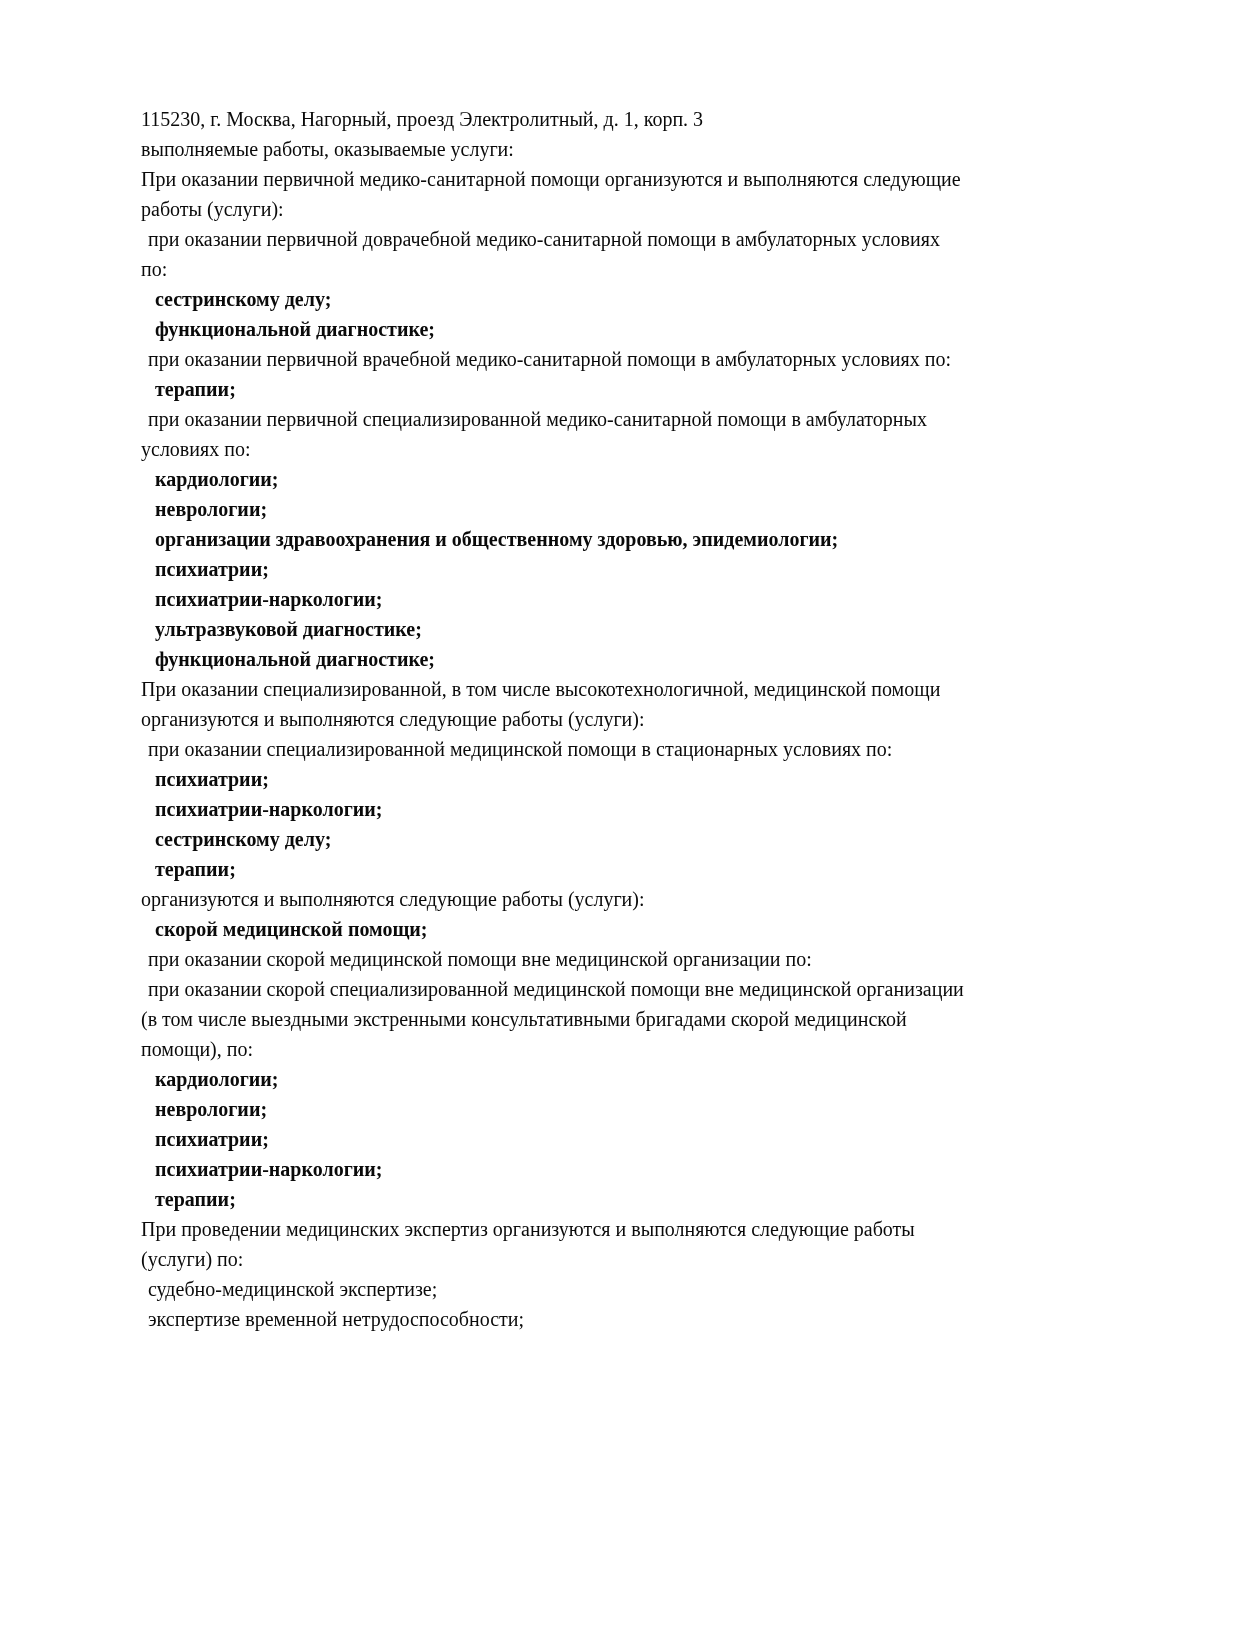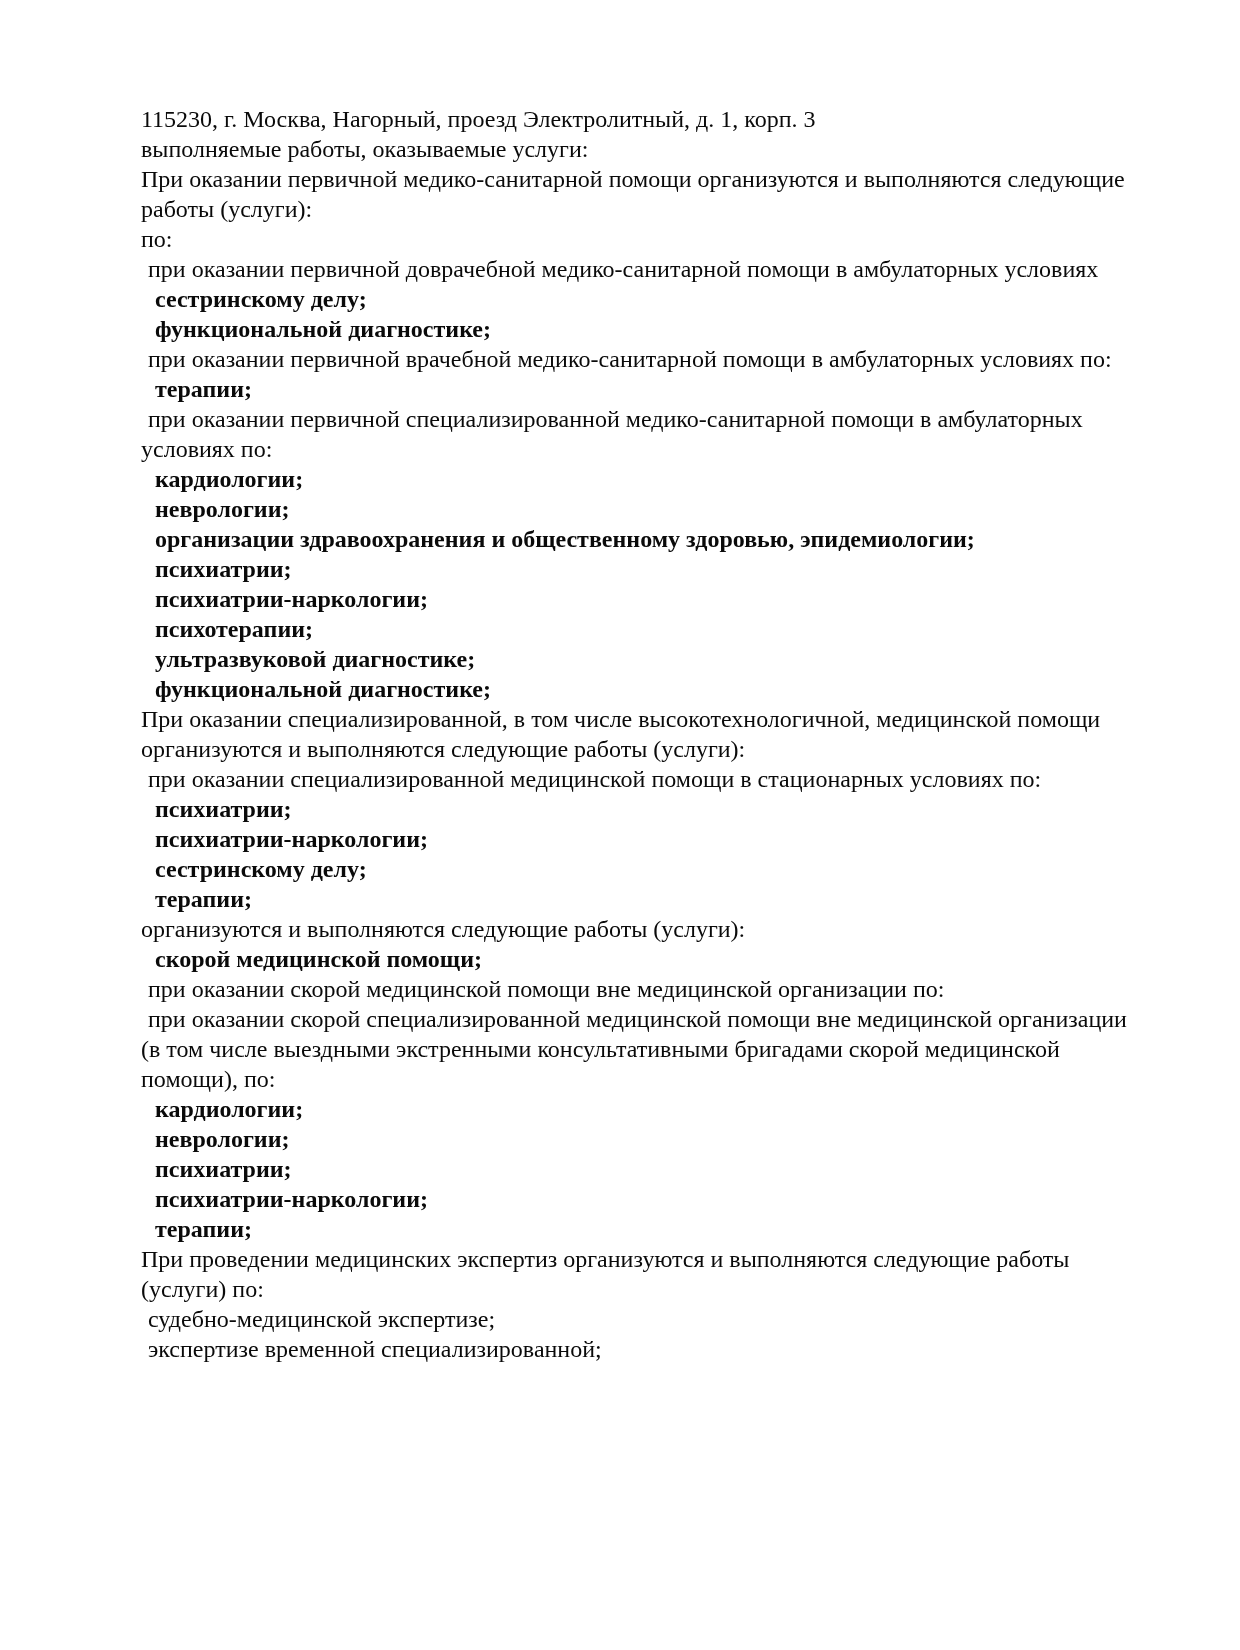--- a/index.html
+++ b/index.html
@@ -13,54 +13,53 @@
     height: 1650px;
     background: #ffffff;
     overflow: hidden;
   }
   .doc {
     position: absolute;
     left: 141px;
     top: 104px;
     width: 1060px;
     font-family: "Liberation Serif", "DejaVu Serif", serif;
-    font-size: 24px;
+    font-size: 20px;
     line-height: 30px;
     color: #0a0a0a;
   }
   .line {
     white-space: pre;
     height: 30px;
   }
   .line.indent-1 { padding-left: 7px; }
   .line.indent-2 { padding-left: 14px; font-weight: bold; }
 </style>
 </head>
 <body>
 
 <div class="page">
   <div class="doc" id="doc-lines">
       <div class="line indent-0">115230, г. Москва, Нагорный, проезд Электролитный, д. 1, корп. 3</div>
       <div class="line indent-0">выполняемые работы, оказываемые услуги:</div>
       <div class="line indent-0">При оказании первичной медико-санитарной помощи организуются и выполняются следующие</div>
       <div class="line indent-0">работы (услуги):</div>
+      <div class="line indent-1">при оказании первичной доврачебной медико-санитарной помощи в амбулаторных условиях</div>
       <div class="line indent-0">по:</div>
-      <div class="line indent-1">при оказании первичной доврачебной медико-санитарной помощи в амбулаторных условиях</div>
       <div class="line indent-2">сестринскому делу;</div>
       <div class="line indent-2">функциональной диагностике;</div>
       <div class="line indent-1">при оказании первичной врачебной медико-санитарной помощи в амбулаторных условиях по:</div>
       <div class="line indent-2">терапии;</div>
       <div class="line indent-1">при оказании первичной специализированной медико-санитарной помощи в амбулаторных</div>
       <div class="line indent-0">условиях по:</div>
       <div class="line indent-2">кардиологии;</div>
       <div class="line indent-2">неврологии;</div>
       <div class="line indent-2">организации здравоохранения и общественному здоровью, эпидемиологии;</div>
       <div class="line indent-2">психиатрии;</div>
       <div class="line indent-2">психиатрии-наркологии;</div>
-      <div class="line indent-2">психотерапии;</div>
       <div class="line indent-2">ультразвуковой диагностике;</div>
       <div class="line indent-2">функциональной диагностике;</div>
       <div class="line indent-0">При оказании специализированной, в том числе высокотехнологичной, медицинской помощи</div>
       <div class="line indent-0">организуются и выполняются следующие работы (услуги):</div>
       <div class="line indent-1">при оказании специализированной медицинской помощи в стационарных условиях по:</div>
       <div class="line indent-2">психиатрии;</div>
       <div class="line indent-2">психиатрии-наркологии;</div>
       <div class="line indent-2">сестринскому делу;</div>
       <div class="line indent-2">терапии;</div>
       <div class="line indent-0">организуются и выполняются следующие работы (услуги):</div>
@@ -70,15 +69,15 @@
       <div class="line indent-0">(в том числе выездными экстренными консультативными бригадами скорой медицинской</div>
       <div class="line indent-0">помощи), по:</div>
       <div class="line indent-2">кардиологии;</div>
       <div class="line indent-2">неврологии;</div>
       <div class="line indent-2">психиатрии;</div>
       <div class="line indent-2">психиатрии-наркологии;</div>
       <div class="line indent-2">терапии;</div>
       <div class="line indent-0">При проведении медицинских экспертиз организуются и выполняются следующие работы</div>
       <div class="line indent-0">(услуги) по:</div>
       <div class="line indent-1">судебно-медицинской экспертизе;</div>
-      <div class="line indent-1">экспертизе временной специализированной;</div>
+      <div class="line indent-1">экспертизе временной нетрудоспособности;</div>
     </div>
 </div>
 
 </body></html>

